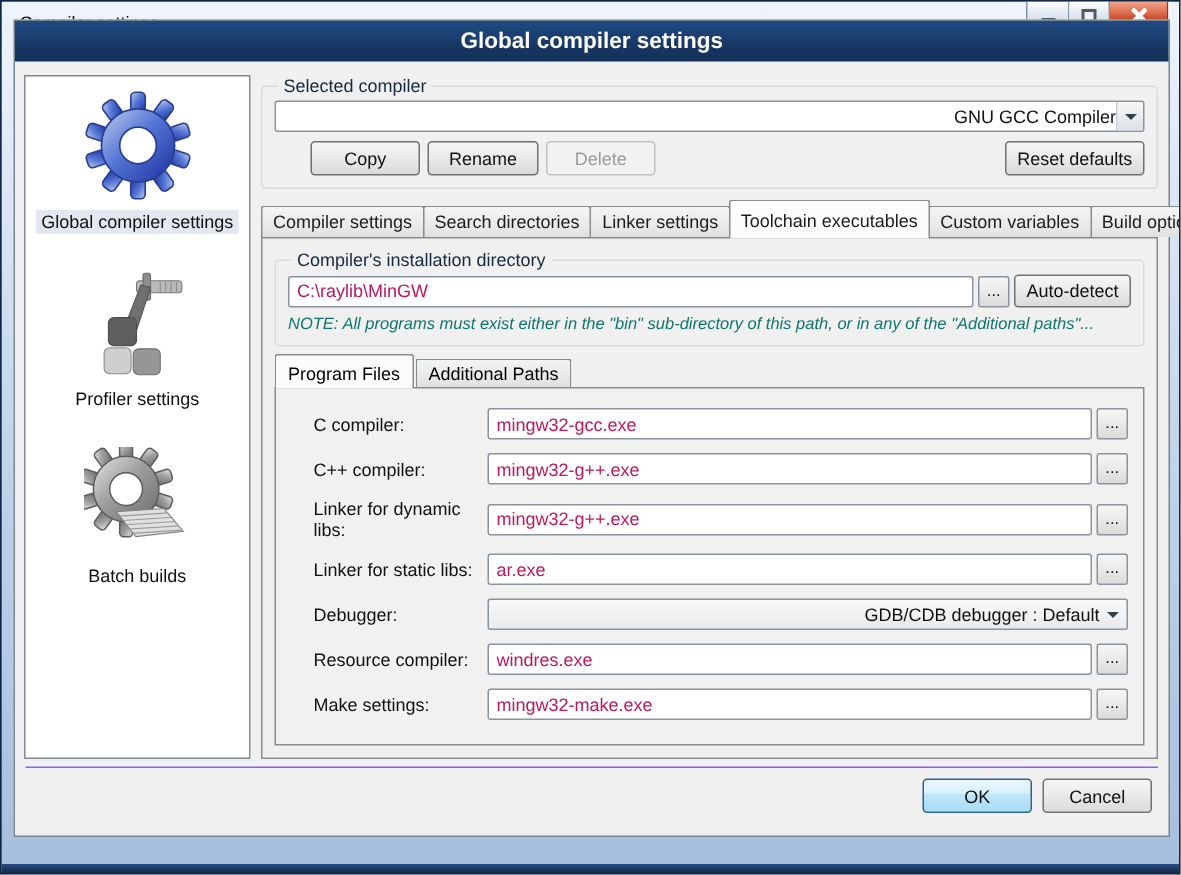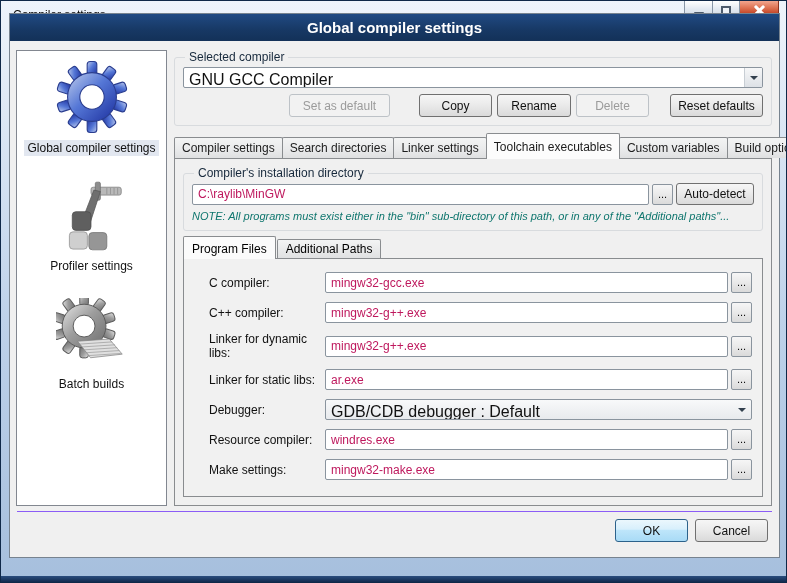--- a/index.html
+++ b/index.html
@@ -42,21 +42,21 @@
   .side-label { font-size:12px; color:#111; padding:1px 3px; white-space:nowrap; }
   .side-item.selected .side-label { background:#e2e7f0; }
 
   
   .main { flex:1; margin-left:7px; display:flex; flex-direction:column; min-width:0; }
   fieldset.group { border:1px solid #d8dbde; border-radius:3px; padding:3px 8px 8px 8px; }
   legend { font-size:12px; color:#17293c; padding:0 4px; margin-left:2px; }
 
   .combo { display:flex; height:21px; border:1px solid #8a949e; border-radius:2px; background:#fff;
           align-items:stretch; overflow:hidden; cursor:pointer; }
-  .combo-value { flex:1; font-size:16px; padding:3px 0 0 5px; color:#111; white-space:nowrap; overflow:hidden; }
+  .combo-value { flex:1; font-size:12px; padding:3px 0 0 5px; color:#111; white-space:nowrap; overflow:hidden;text-align:right; }
   .combo-btn { width:18px; display:flex; align-items:center; justify-content:center;
           background:linear-gradient(180deg,#f6f7f8,#dde1e6); border-left:1px solid #c8ced4; }
   .tri { width:0; height:0; border-left:4px solid transparent; border-right:4px solid transparent;
           border-top:4px solid #32404e; }
   .combo.grad { background:linear-gradient(180deg,#f8f9fa,#e8eaed); }
   .combo.grad .combo-btn { background:transparent; border-left:none; }
 
   .btn { height:23px; font-size:12px; font-family:inherit; color:#111; border:1px solid #707070;
           border-radius:3px; background:linear-gradient(180deg,#f6f6f6,#ebebeb 45%,#dadada); cursor:pointer; }
   .btn.disabled { color:#9b9b9b; border-color:#bdc2c7; background:#f2f2f2; cursor:default; }
@@ -204,21 +204,20 @@
 
         <fieldset class="group">
           <legend>Selected compiler</legend>
           <div class="combo">
             <span class="combo-value">GNU GCC Compiler</span>
             <span class="combo-btn">
                 <i class="tri"></i>
               </span>
           </div>
           <div class="btn-row">
-            <button class="btn disabled b-setdef" disabled="">Set as default</button>
             <button class="btn b-copy">Copy</button>
             <button class="btn b-rename">Rename</button>
             <button class="btn disabled b-delete" disabled="">Delete</button>
             <button class="btn b-reset">Reset defaults</button>
           </div>
         </fieldset>
 
         <div class="tabs-row">
           <div class="tab">Compiler settings</div>
           <div class="tab">Search directories</div>

